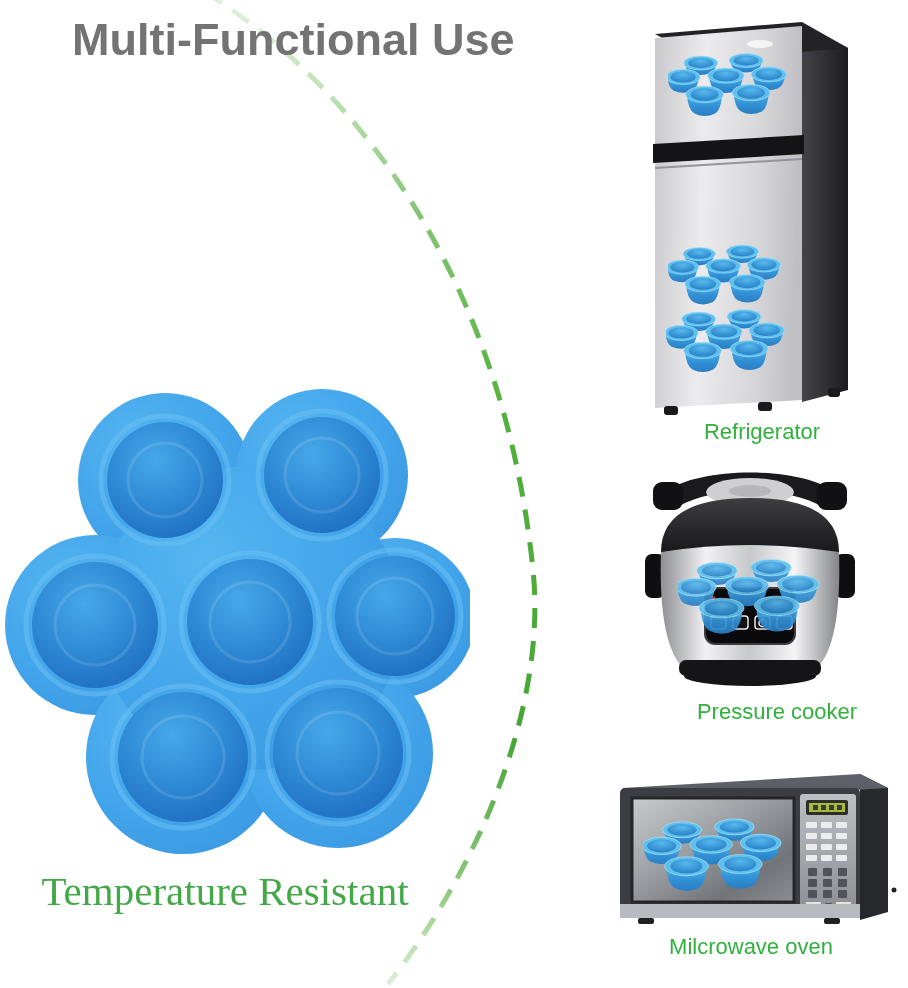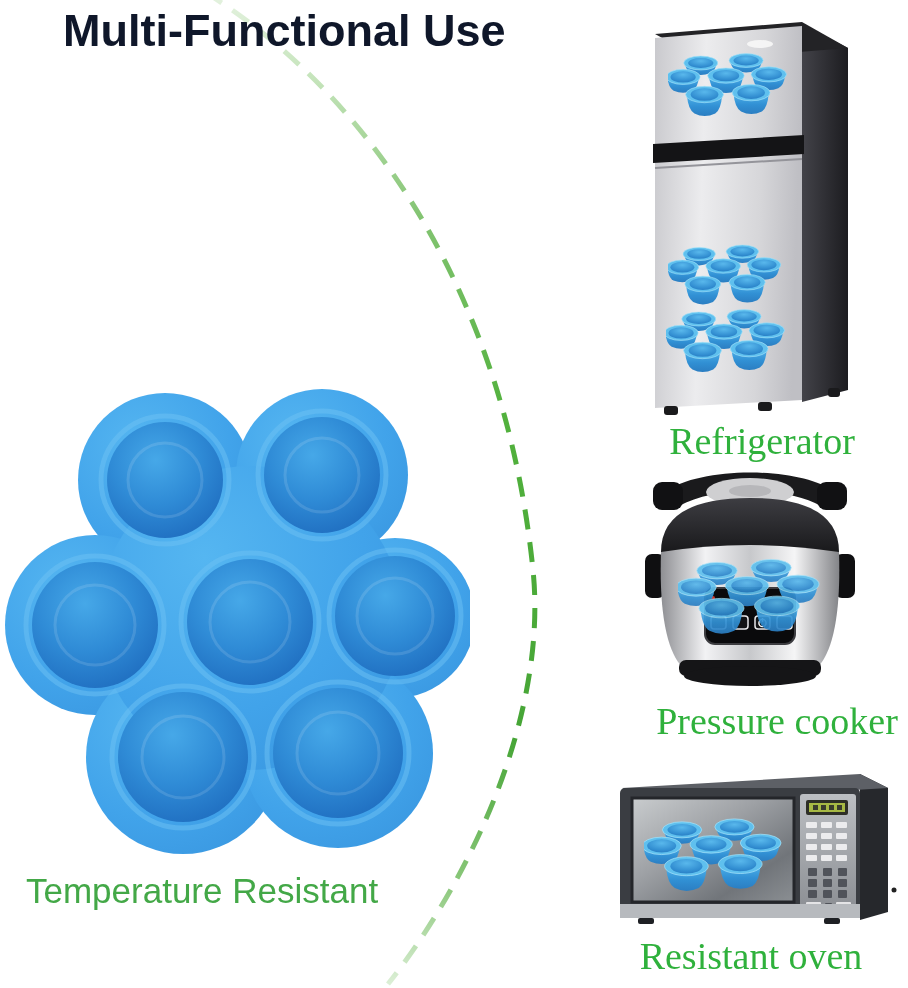--- a/index.html
+++ b/index.html
@@ -1,23 +1,23 @@
 <!DOCTYPE html>
 <html><head>
 <meta charset="utf-8">
 <style>
   html,body{margin:0;padding:0;background:#fff;}
   .canvas{position:relative;width:908px;height:988px;background:#ffffff;overflow:hidden;
           font-family:"Liberation Sans",sans-serif;}
   .abs{position:absolute;}
-  h1.title{margin:3px;position:absolute;left:60px;top:2px;width:560px;
-           font-size:45px;font-weight:bold;letter-spacing:0px;color:#0f172a;}
-  .green-label{position:absolute;text-align:center;font-size:38px;color:#2fb13c;font-family:Liberation Serif, serif;}
-  .caption{position:absolute;left:26px;top:872px;width:398px;text-align:left;
-           font-size:35px;line-height:38px;color:#43a847;}
+  h1.title{margin:12px;position:absolute;left:60px;top:2px;width:560px;
+           font-size:45px;font-weight:bold;letter-spacing:0px;color:#737373;}
+  .green-label{position:absolute;text-align:center;font-size:22px;color:#2fb13c;}
+  .caption{position:absolute;left:26px;top:872px;width:398px;text-align:center;
+           font-size:41px;line-height:38px;color:#43a847;font-family:Liberation Serif, serif;}
   svg{display:block;}
   .figure{position:absolute;}
 </style>
 </head>
 <body>
 
 <div class="canvas">
 
   <svg width="0" height="0" class="abs" aria-hidden="true">
     <defs>
@@ -273,15 +273,15 @@
         </g>
       </g>
       <rect x="10" y="142" width="240" height="14" fill="#b7babe"></rect>
       <g fill="#1e2024">
         <rect x="28" y="156" width="16" height="6" rx="2"></rect>
           <rect x="214" y="156" width="16" height="6" rx="2"></rect>
       </g>
       <circle cx="284" cy="128" r="2.5" fill="#222"></circle>
     </svg>
   </div>
-  <div class="green-label" style="left:608px;top:934px;width:286px">Resistant oven</div>
+  <div class="green-label" style="left:608px;top:934px;width:286px">Milcrowave oven</div>
 
 </div>
 
 </body></html>

